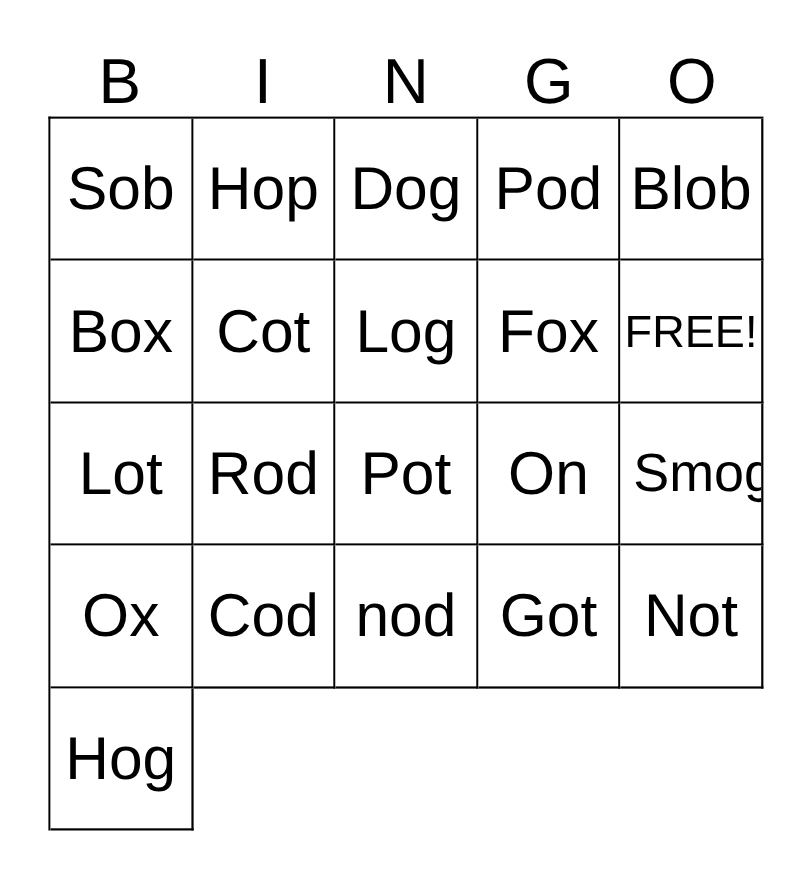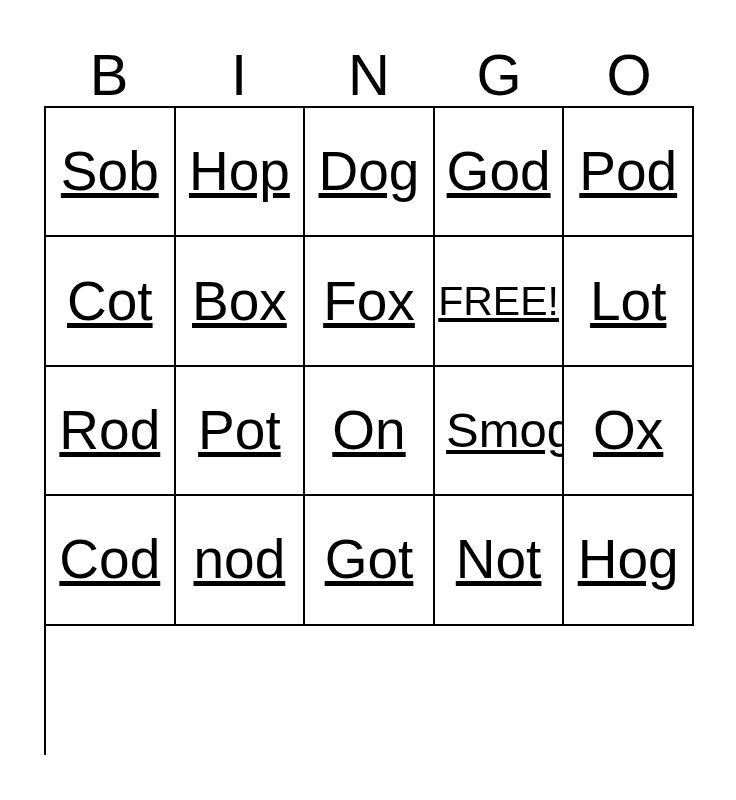--- a/index.html
+++ b/index.html
@@ -71,21 +71,20 @@
     overflow: hidden;
     background: #ffffff;
   }
   .cell span {
     font-size: 55px;
     font-weight: 400;
     line-height: 1;
     white-space: nowrap;
     display: block;
     padding: 0 2px;
-    text-decoration: underline;
   }
   
   .cell.shrink-sm span { font-size: 41px; }
   .cell.shrink-md span { font-size: 49px; margin-left: 23px; }
 </style>
 </head>
 <body>
 
 <div class="card">
 
@@ -111,34 +110,37 @@
 
     <div class="cell">
       <span>Sob</span>
     </div>
     <div class="cell">
       <span>Hop</span>
     </div>
     <div class="cell">
       <span>Dog</span>
     </div>
-    <div class="cell">
-      <span>God</span>
-    </div>
 
     <div class="cell">
       <span>Pod</span>
     </div>
     <div class="cell">
-      <span>Cot</span>
+      <span>Blob</span>
     </div>
     <div class="cell">
       <span>Box</span>
     </div>
+    <div class="cell">
+      <span>Cot</span>
+    </div>
 
+    <div class="cell">
+      <span>Log</span>
+    </div>
     <div class="cell">
       <span>Fox</span>
     </div>
     <div class="cell shrink-sm">
       <span>FREE!</span>
     </div>
     <div class="cell">
       <span>Lot</span>
     </div>
     <div class="cell">

